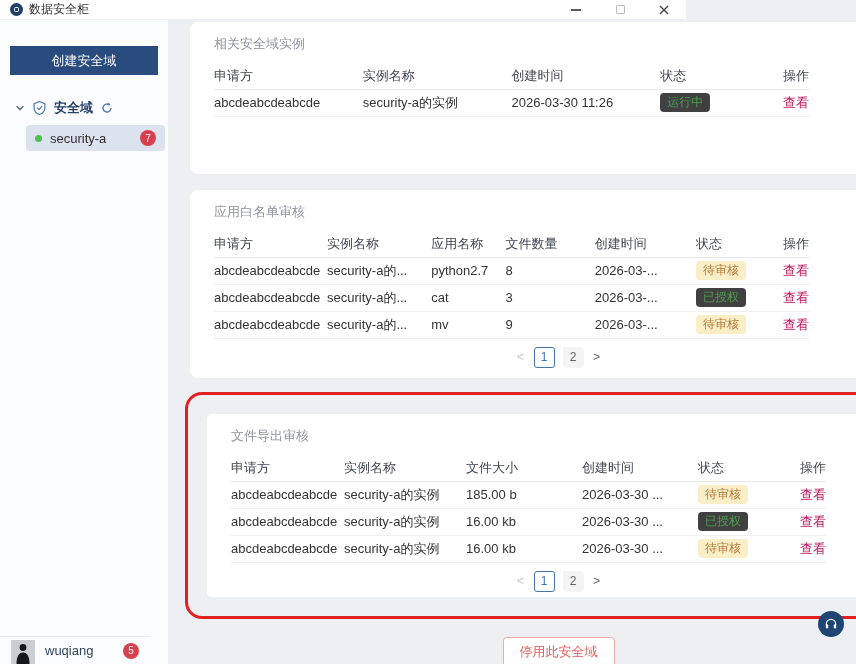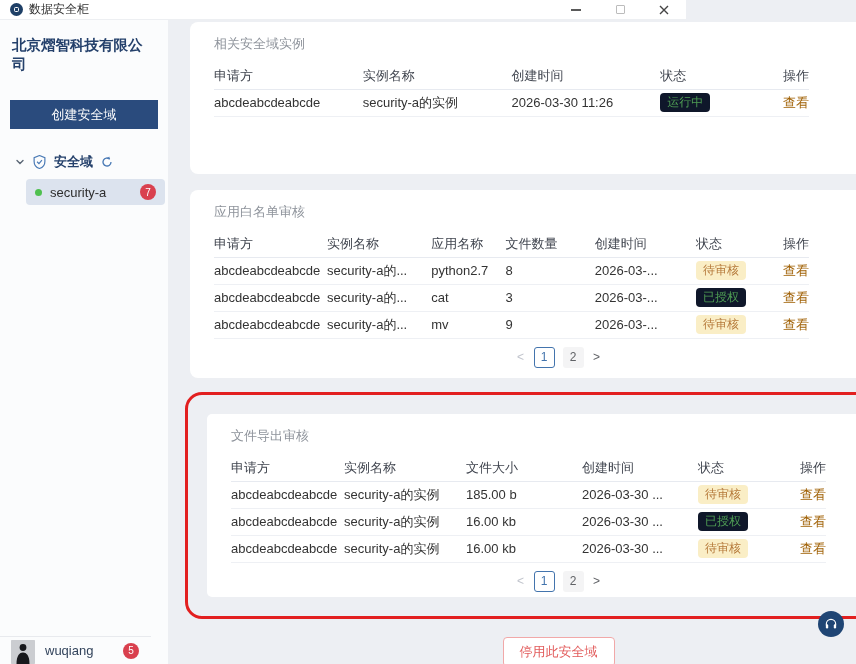--- a/index.html
+++ b/index.html
@@ -57,23 +57,23 @@
   .cols-5 th:nth-child(1){width:25%} .cols-5 th:nth-child(2){width:25%}
   .cols-5 th:nth-child(3){width:25%} .cols-5 th:nth-child(4){width:14.5%}
   .cols-7 th:nth-child(1){width:19%}  .cols-7 th:nth-child(2){width:17.5%}
   .cols-7 th:nth-child(3){width:12.5%}.cols-7 th:nth-child(4){width:15%}
   .cols-7 th:nth-child(5){width:17%}  .cols-7 th:nth-child(6){width:11.5%}
   .cols-6 th:nth-child(1){width:19%}  .cols-6 th:nth-child(2){width:20.5%}
   .cols-6 th:nth-child(3){width:19.5%}.cols-6 th:nth-child(4){width:19.5%}
   .cols-6 th:nth-child(5){width:14%}
 
   .badge { display:inline-block; padding:2px 7px; border-radius:4px; font-size:12px; line-height:15px; }
-  .badge-green  { background:#0f172a; color:#4f9e54; }
+  .badge-green  { background:#404040; color:#4f9e54; }
   .badge-yellow { background:#faeec6; color:#b5793a; }
-  .link { color:#a16207; cursor:pointer; }
+  .link { color:#be185d; cursor:pointer; }
 
   .pagination { display:flex; justify-content:center; align-items:center; gap:8px; margin-top:8px;
     font-size:12px; }
   .pg-arrow { color:#c0c4cc; cursor:pointer; width:10px; text-align:center; }
   .pg-arrow.next { color:#606266; }
   .pg-num { min-width:21px; height:21px; border-radius:3px; display:flex; align-items:center;
     justify-content:center; cursor:pointer; }
   .pg-active { border:1px solid #4374ad; color:#4374ad; background:#fff; }
   .pg-plain  { background:#f4f4f5; color:#606266; }
 
@@ -101,21 +101,20 @@
       </div>
     <div class="win-btn">
       <svg width="12" height="12" viewBox="0 0 12 12">
           <path d="M2 2 L10 10 M10 2 L2 10" stroke="#444" stroke-width="1.4"></path>
         </svg>
     </div>
   </div>
 </div>
 
 <aside class="sidebar">
-  <div class="company">北京熠智科技有限公司</div>
   <button class="create-btn">创建安全域</button>
 
   <div class="tree-row">
     <svg width="10" height="10" viewBox="0 0 10 10">
         <path d="M2 3.5 L5 6.5 L8 3.5" stroke="#5a6675" stroke-width="1.4" fill="none" stroke-linecap="round"></path>
       </svg>
     <svg width="13" height="14" viewBox="0 0 24 26">
         <path d="M12 1 L22 5 V12 C22 19 17 23.5 12 25 C7 23.5 2 19 2 12 V5 Z" fill="none" stroke="#4a7ab5" stroke-width="2.2"></path>
         <path d="M7.5 12.5 L11 16 L16.5 9.5" fill="none" stroke="#4a7ab5" stroke-width="2.2"></path>
       </svg>

